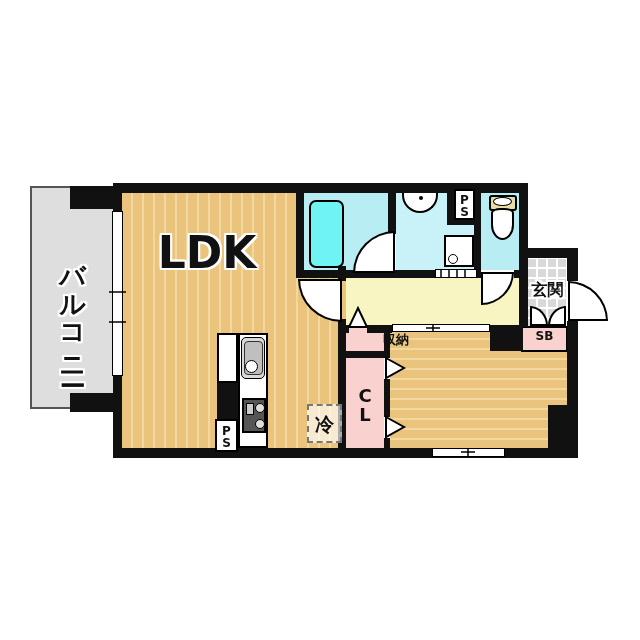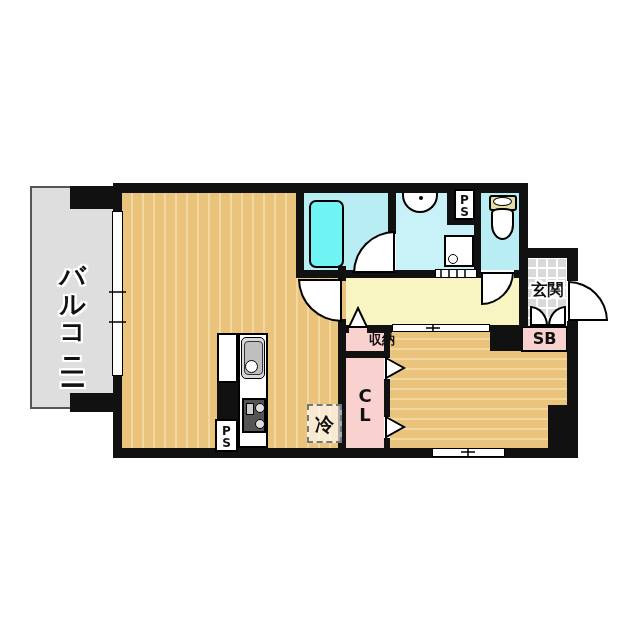--- a/index.html
+++ b/index.html
@@ -138,28 +138,29 @@
     <line x1="426" y1="328" x2="440" y2="328" stroke="#000" stroke-width="1.5"></line>
     <line x1="468" y1="448" x2="468" y2="457" stroke="#000" stroke-width="1.5"></line>
     <line x1="461" y1="452" x2="475" y2="452" stroke="#000" stroke-width="1.5"></line>
     <line x1="109" y1="292" x2="126" y2="292" stroke="#000" stroke-width="1.5"></line>
     <line x1="109" y1="322" x2="126" y2="322" stroke="#000" stroke-width="1.5"></line>
   </svg>
 
   <div class="olabel vjp" style="left:45px;top:218px;width:55px;height:185px;font-size:26px;letter-spacing:2px;display:flex;align-items:center;justify-content:center;">バルコニー</div>
 
   <div class="olabel" style="left:112px;top:230px;width:190px;">
+    <div style="font-size:44px;">LDK</div>
   </div>
 
   <div class="olabel" style="left:396px;top:350px;width:155px;">
   </div>
 
   <div class="olabel" style="left:527px;top:282px;width:41px;font-size:16px;">玄関</div>
 
-  <div class="plain" style="left:334px;top:331px;width:30px;font-size:13px;padding-left:33px;">収納</div>
+  <div class="plain" style="left:348px;top:331px;width:30px;font-size:13px;padding-left:33px;">収納</div>
 
   <div class="plain vlat" style="left:346px;top:376px;width:38px;height:55px;font-size:18px;display:flex;align-items:center;justify-content:center;">CL</div>
 
-  <div class="plain" style="left:521px;top:329px;width:47px;font-size:16px;">SB</div>
+  <div class="plain" style="left:521px;top:329px;width:47px;font-size:12px;">SB</div>
 
   <div class="plain" style="left:307px;top:412px;width:35px;font-size:19px;">冷</div>
 
 </div>
 
 </body></html>

